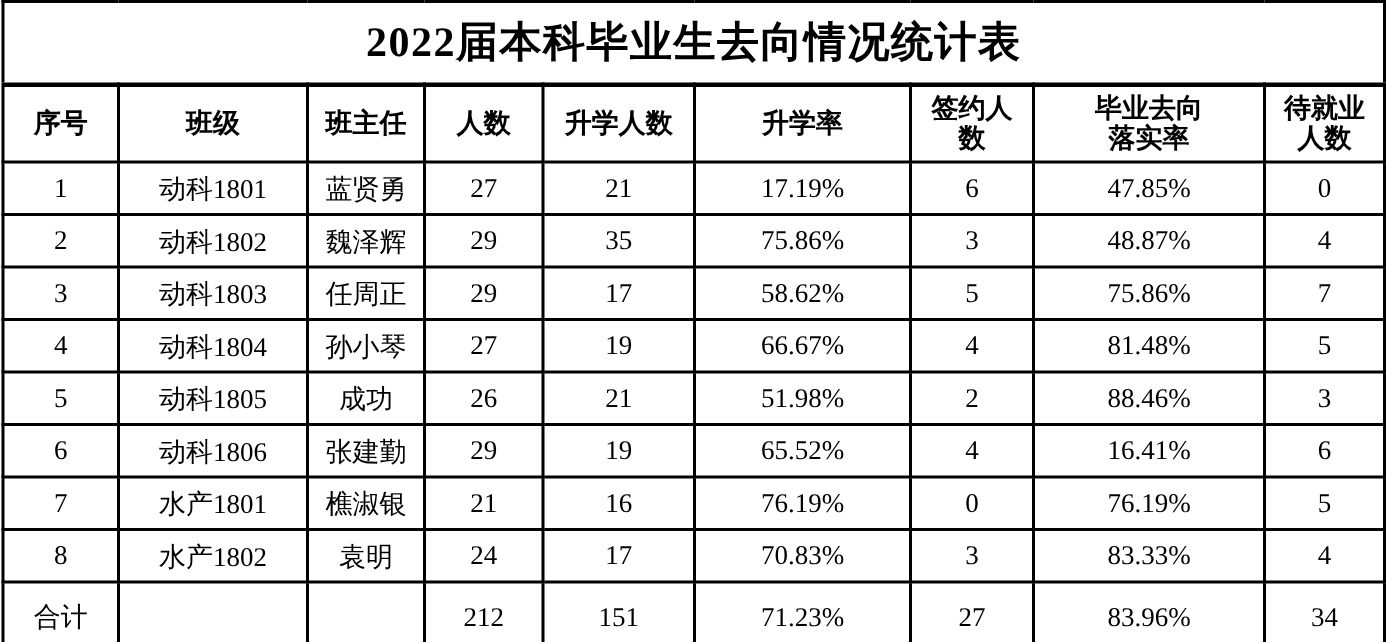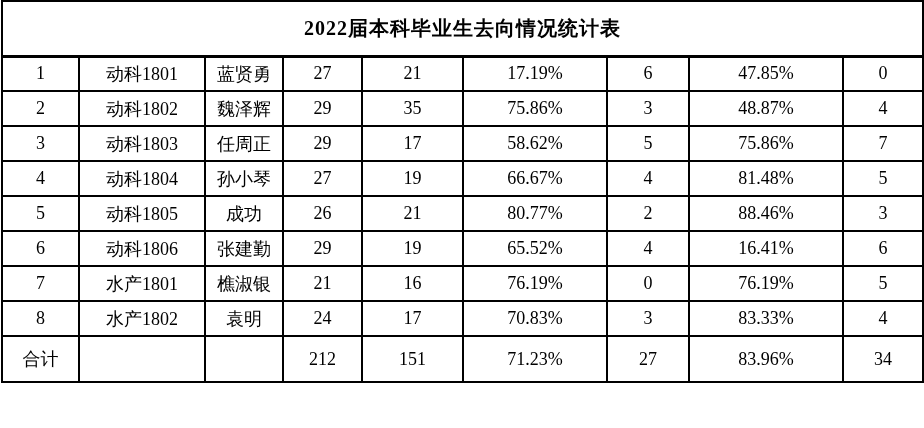--- a/index.html
+++ b/index.html
@@ -21,21 +21,21 @@
   table.stats td, table.stats th {
     border: 2px solid #000000;
     text-align: center;
     vertical-align: middle;
     font-size: 18px;
     font-weight: normal;
     overflow: hidden;
   }
   tr.title-row td {
     height: 55px;
-    font-size: 20px;
+    font-size: 28px;
     font-weight: bold;
     border-bottom: 3px solid #000000;
     letter-spacing: 1px;
   }
   tr.header-row th {
     height: 52px;
     font-weight: bold;
     white-space: pre-line;
     line-height: 1.15;
   }
@@ -54,20 +54,34 @@
       <col style="width:79px">
         <col style="width:101px">
         <col style="width:144px">
       <col style="width:82px">
         <col style="width:154px">
         <col style="width:80px">
     </colgroup>
     <tbody>
         <tr class="title-row">
       <td colspan="9">2022届本科毕业生去向情况统计表</td>
+    </tr>
+    <tr class="header-row">
+      <th>序号</th>
+      <th>班级</th>
+      <th>班主任</th>
+      <th>人数</th>
+      <th>升学人数</th>
+      <th>升学率</th>
+      <th>签约人
+数</th>
+      <th>毕业去向
+落实率</th>
+      <th>待就业
+人数</th>
     </tr>
     <tr class="data-row">
       <td>1</td>
       <td>动科1801</td>
       <td>蓝贤勇</td>
       <td>27</td>
       <td>21</td>
       <td>17.19%</td>
       <td>6</td>
       <td>47.85%</td>
@@ -105,21 +119,21 @@
       <td>4</td>
       <td>81.48%</td>
       <td>5</td>
     </tr>
     <tr class="data-row">
       <td>5</td>
       <td>动科1805</td>
       <td>成功</td>
       <td>26</td>
       <td>21</td>
-      <td>80.77%</td>
+      <td>51.98%</td>
       <td>2</td>
       <td>88.46%</td>
       <td>3</td>
     </tr>
     <tr class="data-row">
       <td>6</td>
       <td>动科1806</td>
       <td>张建勤</td>
       <td>29</td>
       <td>19</td>

